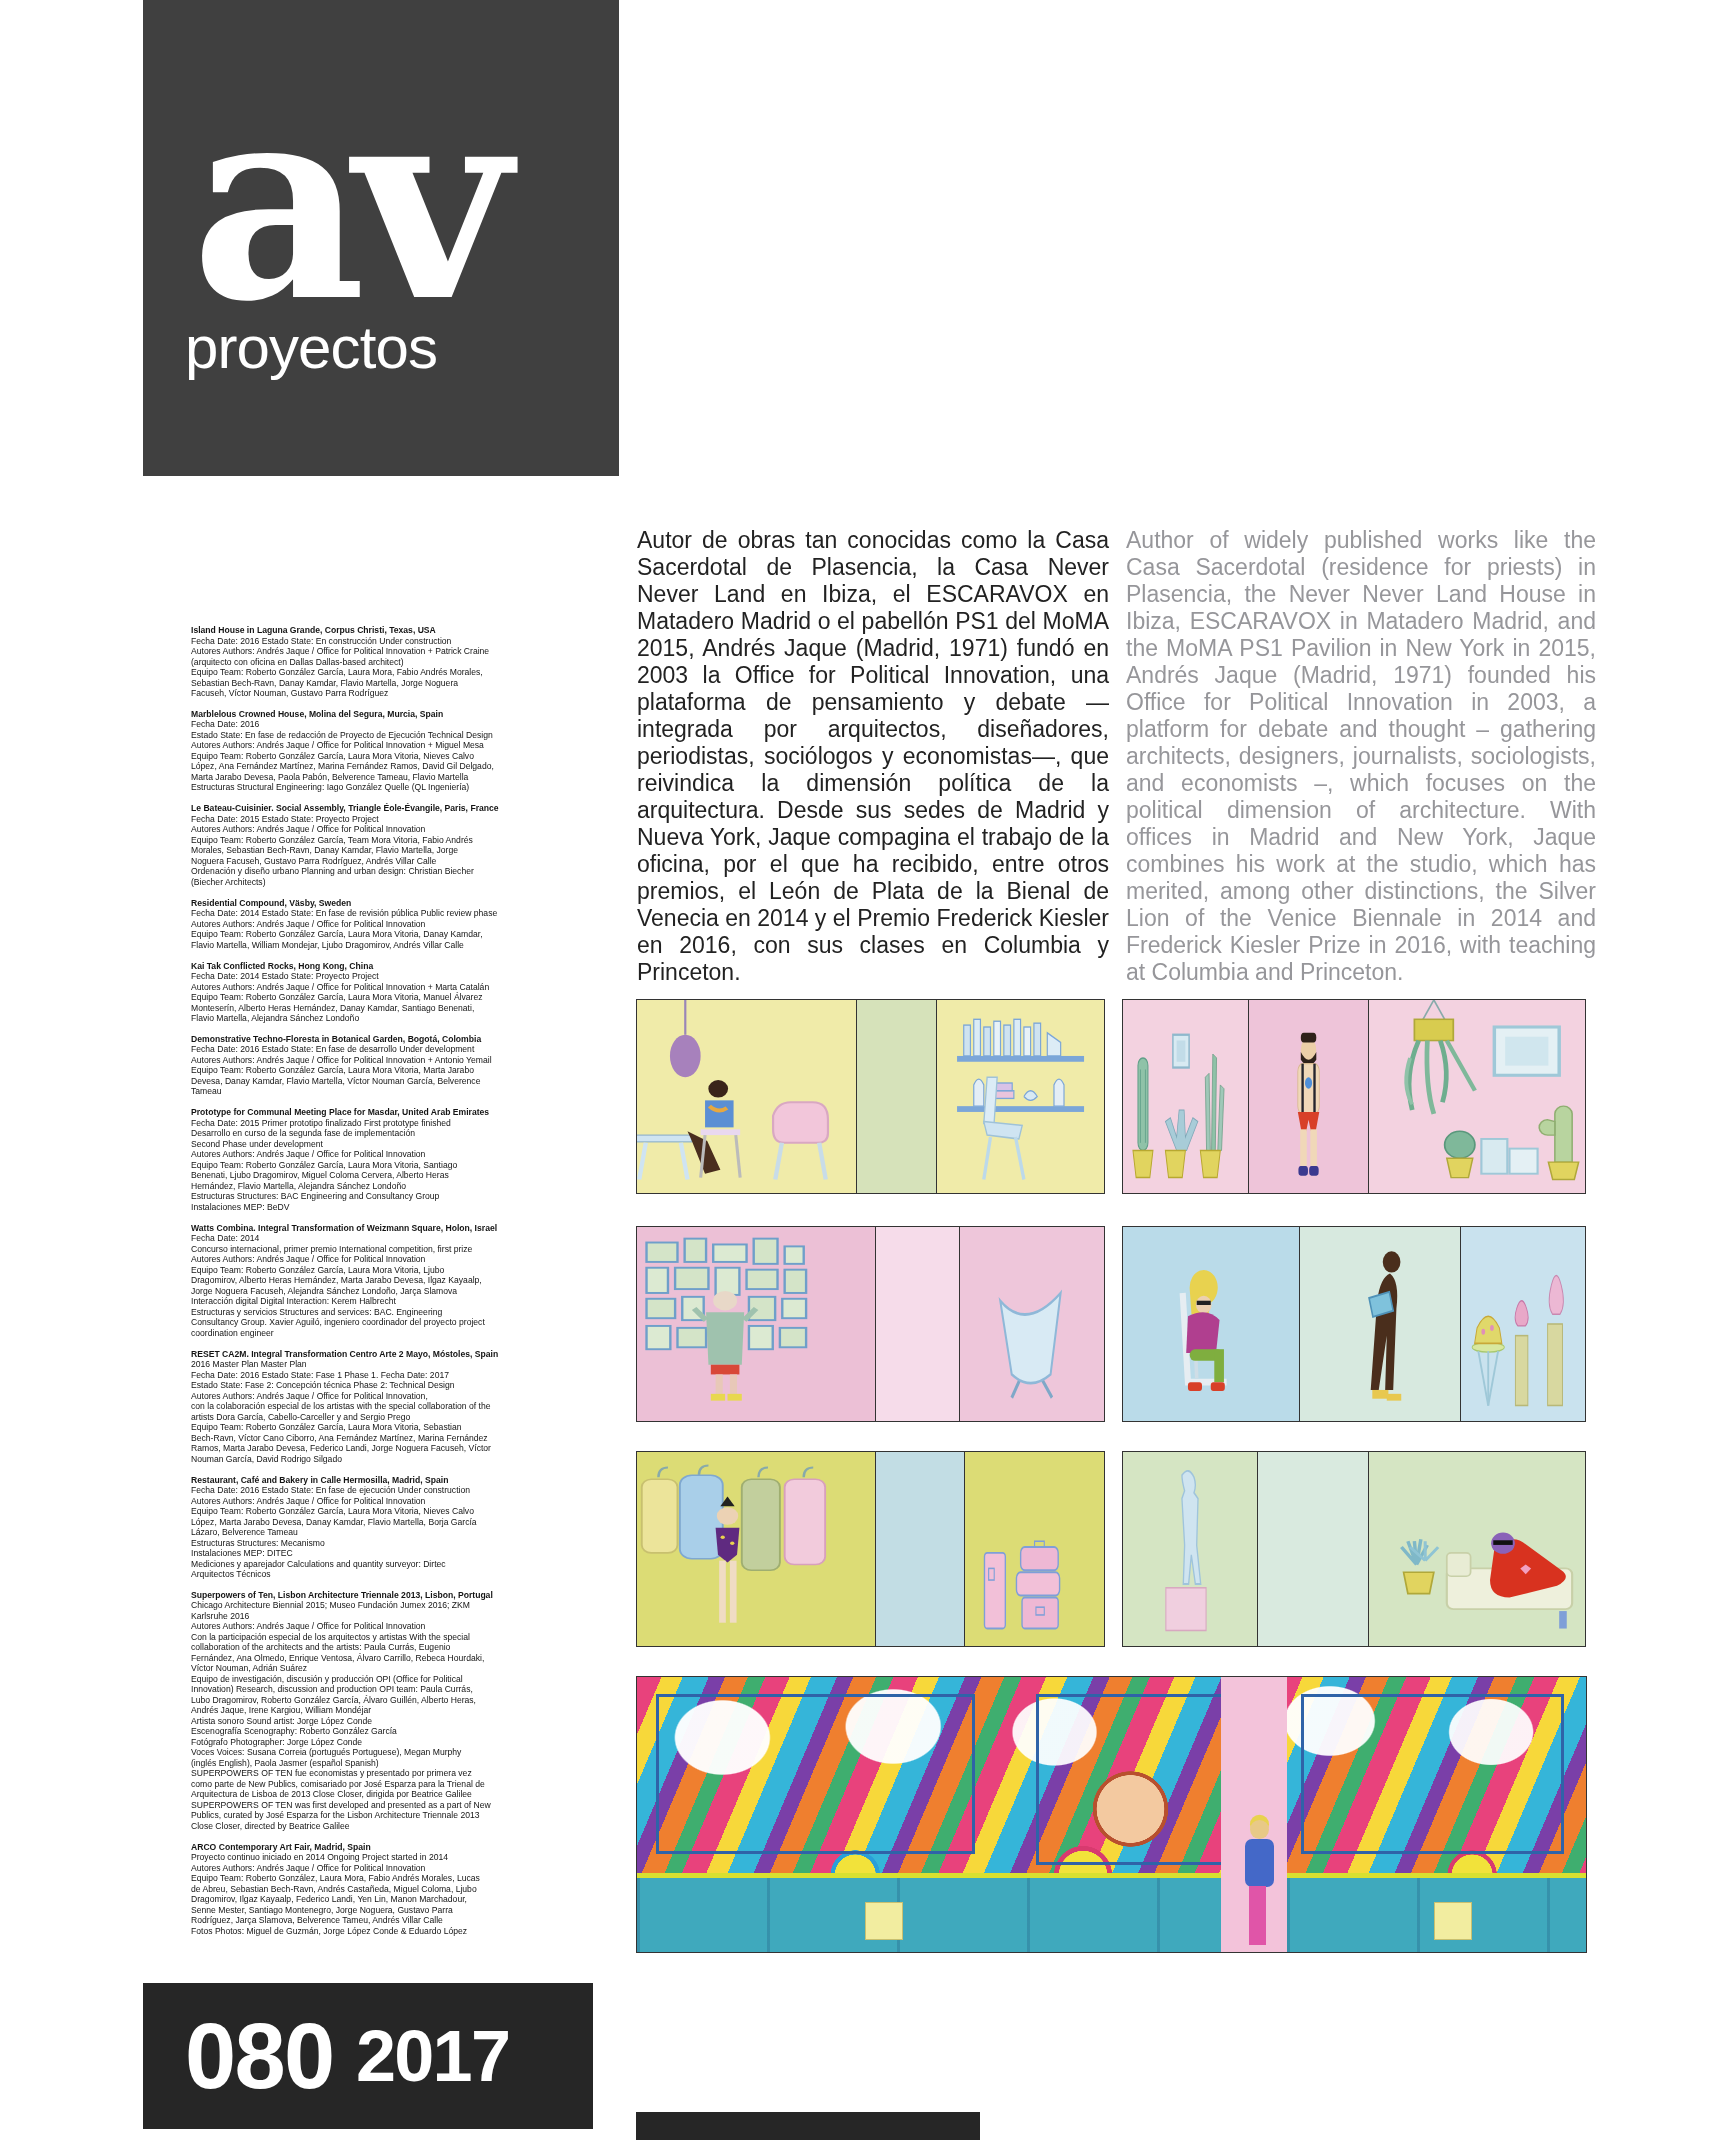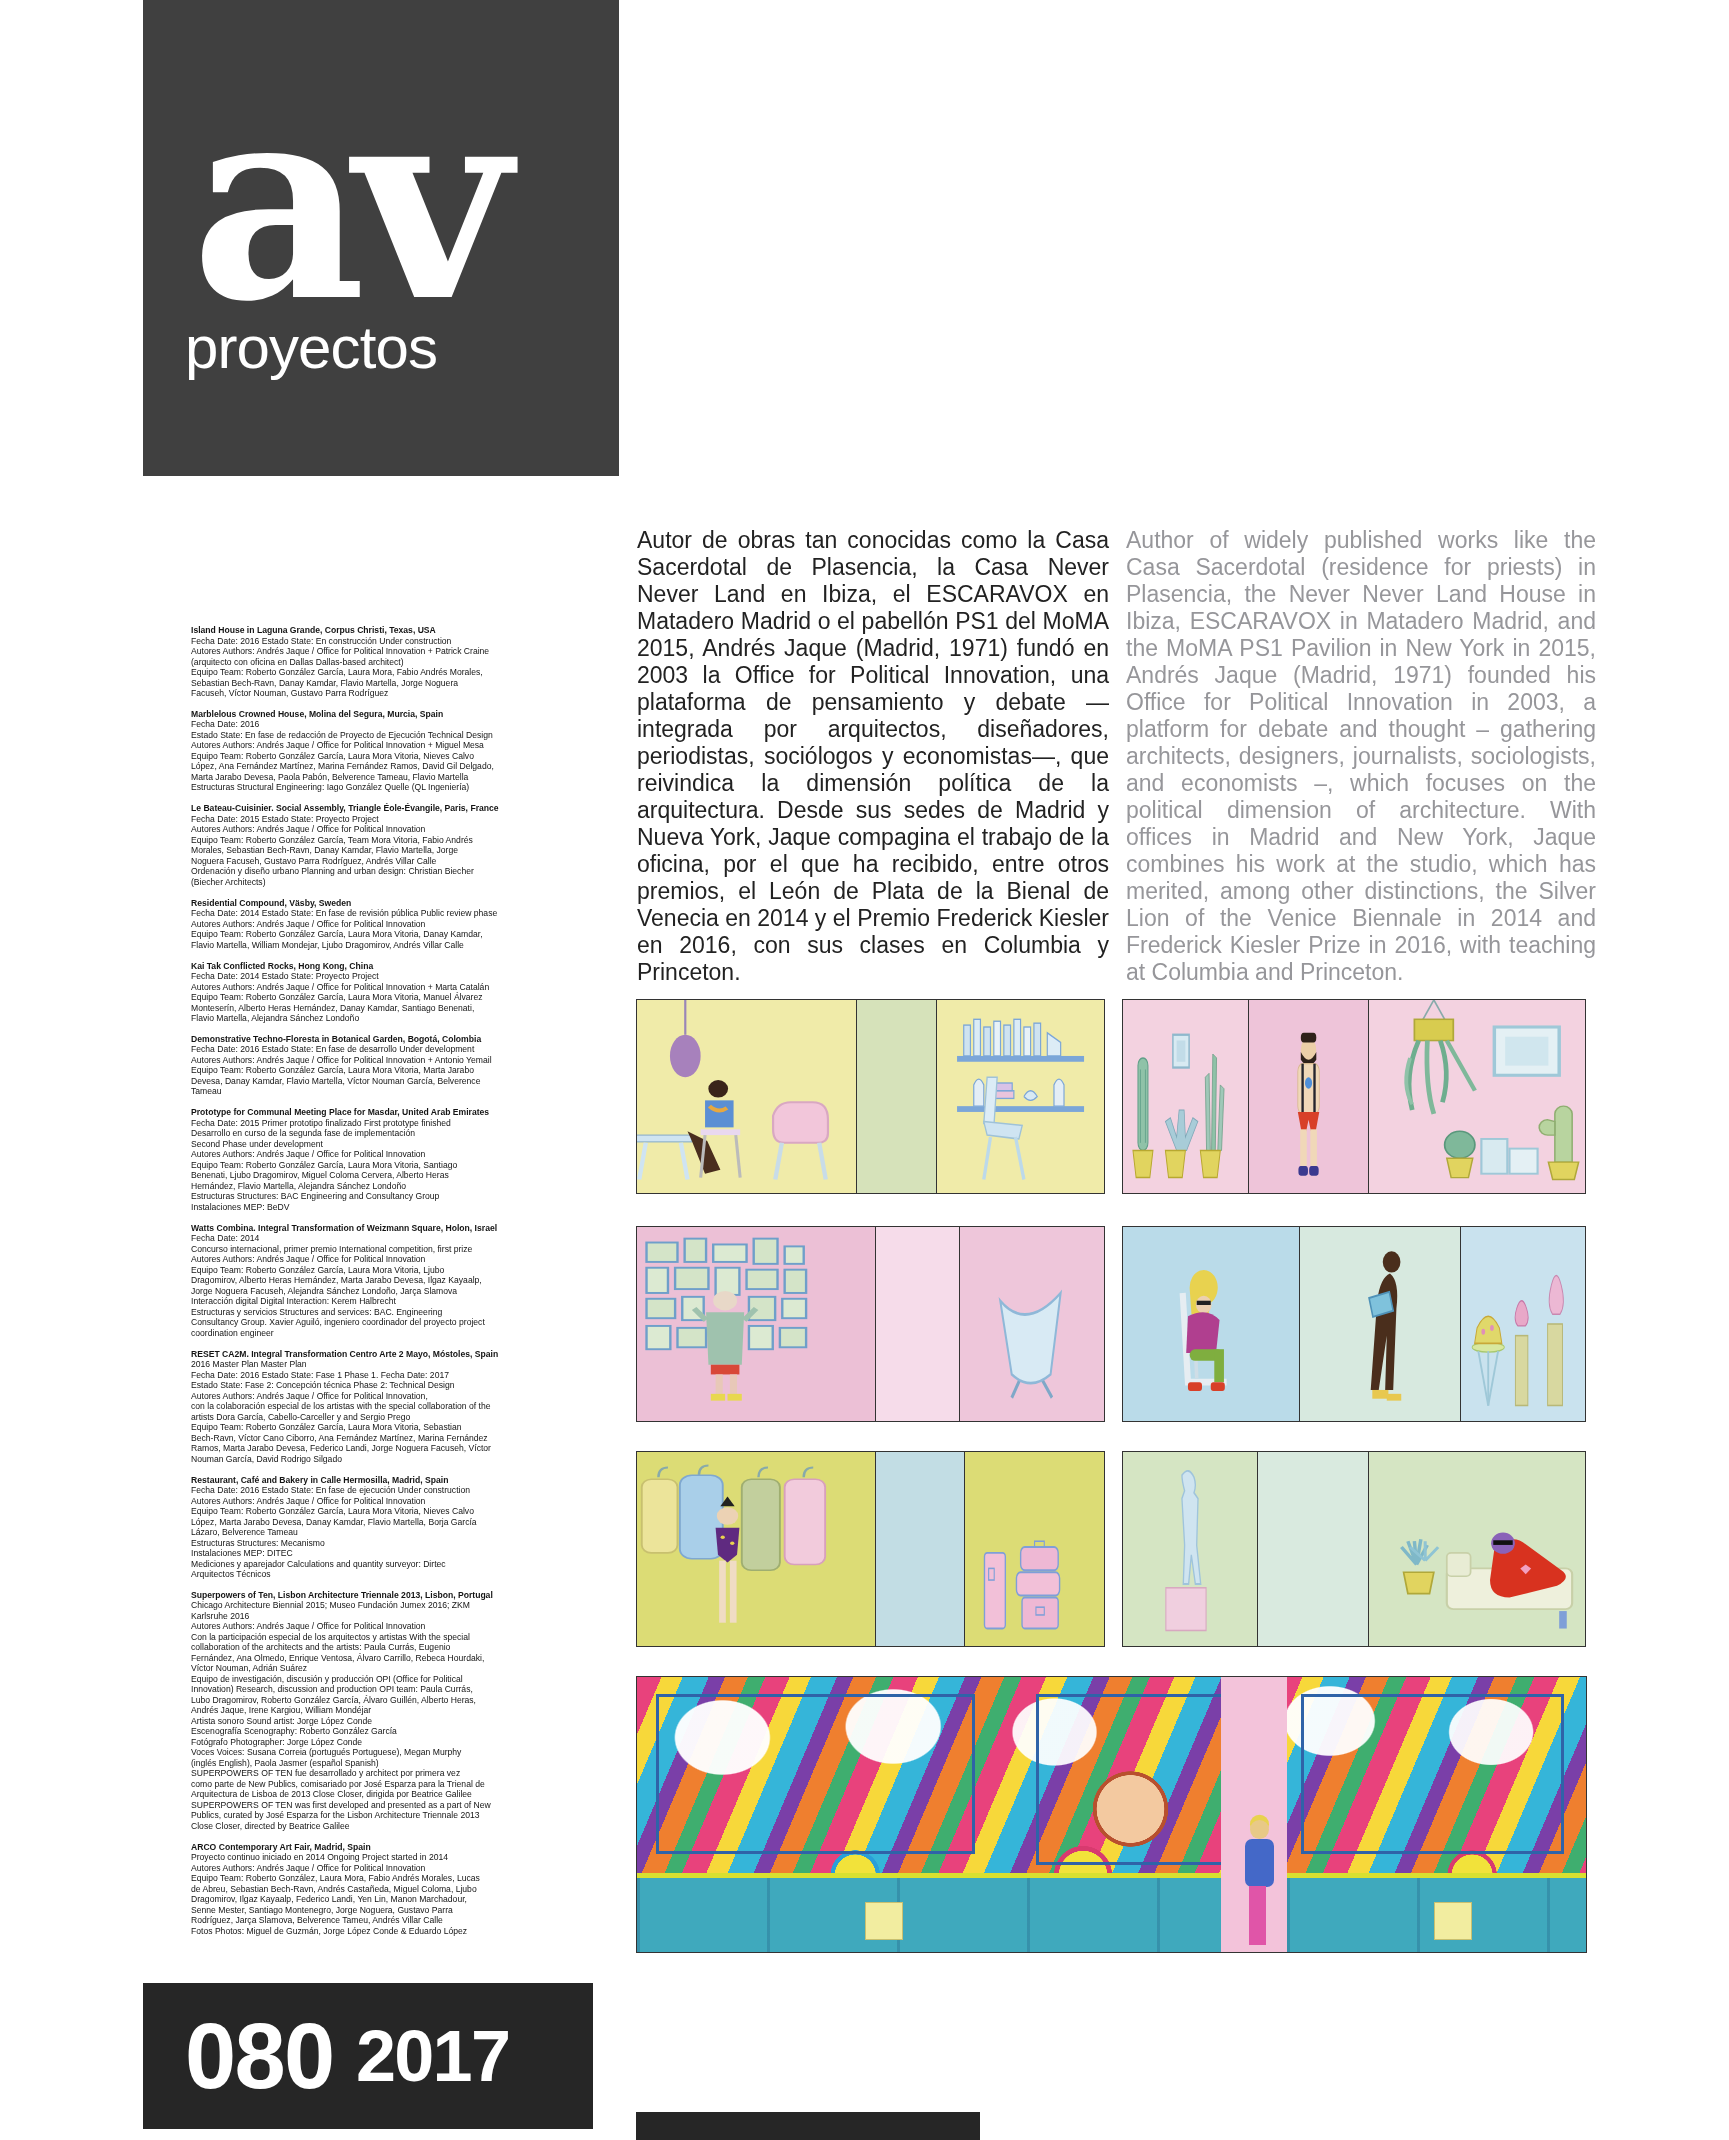--- a/index.html
+++ b/index.html
@@ -190,21 +190,21 @@
       <div class="ln">Víctor Nouman, Adrián Suárez</div>
       <div class="ln">Equipo de investigación, discusión y producción OPI (Office for Political</div>
       <div class="ln">Innovation) Research, discussion and production OPI team: Paula Currás,</div>
       <div class="ln">Lubo Dragomirov, Roberto González García, Álvaro Guillén, Alberto Heras,</div>
       <div class="ln">Andrés Jaque, Irene Kargiou, William Mondéjar</div>
       <div class="ln">Artista sonoro Sound artist: Jorge López Conde</div>
       <div class="ln">Escenografía Scenography: Roberto González García</div>
       <div class="ln">Fotógrafo Photographer: Jorge López Conde</div>
       <div class="ln">Voces Voices: Susana Correia (portugués Portuguese), Megan Murphy</div>
       <div class="ln">(inglés English), Paola Jasmer (español Spanish)</div>
-      <div class="ln">SUPERPOWERS OF TEN fue desarrollado y architect por primera vez</div>
+      <div class="ln">SUPERPOWERS OF TEN fue economistas y presentado por primera vez</div>
       <div class="ln">como parte de New Publics, comisariado por José Esparza para la Trienal de</div>
       <div class="ln">Arquitectura de Lisboa de 2013 Close Closer, dirigida por Beatrice Galilee</div>
       <div class="ln">SUPERPOWERS OF TEN was first developed and presented as a part of New</div>
       <div class="ln">Publics, curated by José Esparza for the Lisbon Architecture Triennale 2013</div>
       <div class="ln">Close Closer, directed by Beatrice Galilee</div>
     </div>
     <div class="proj">
       <div class="t">ARCO Contemporary Art Fair, Madrid, Spain</div>
       <div class="ln">Proyecto continuo iniciado en 2014 Ongoing Project started in 2014</div>
       <div class="ln">Autores Authors: Andrés Jaque / Office for Political Innovation</div>

